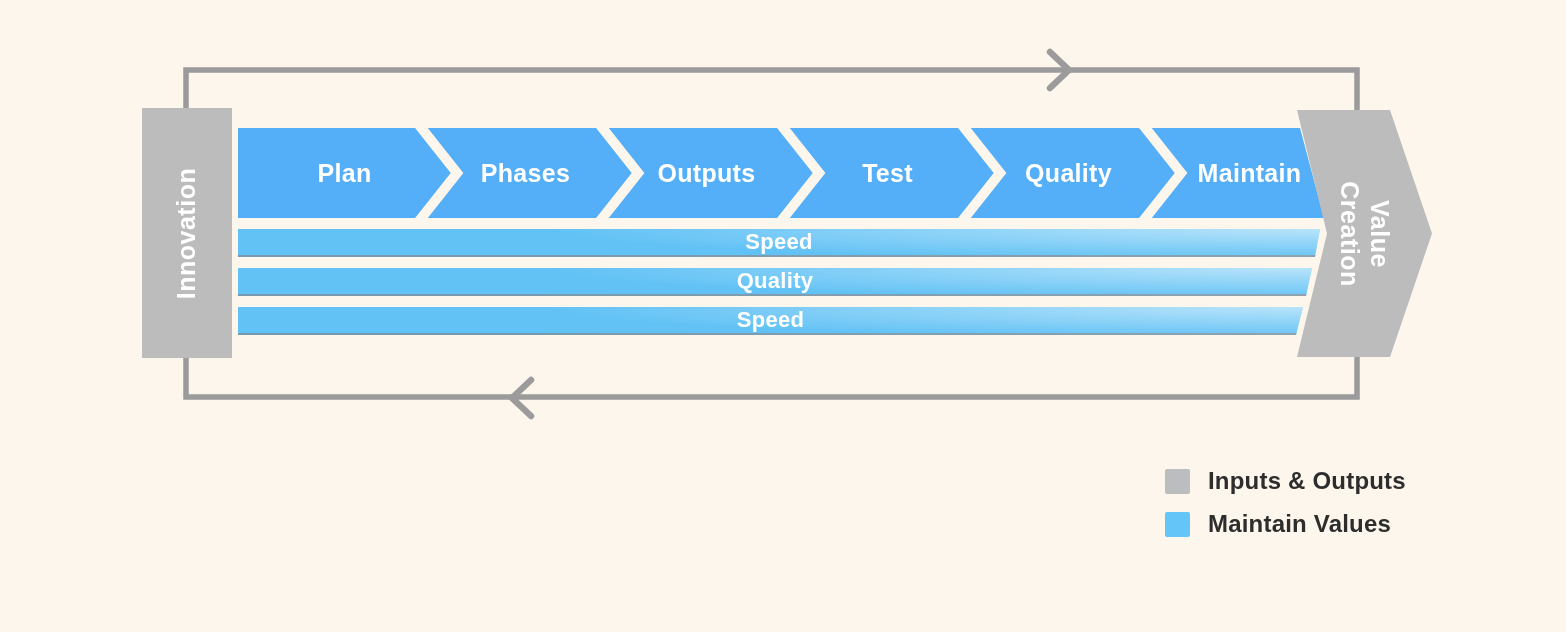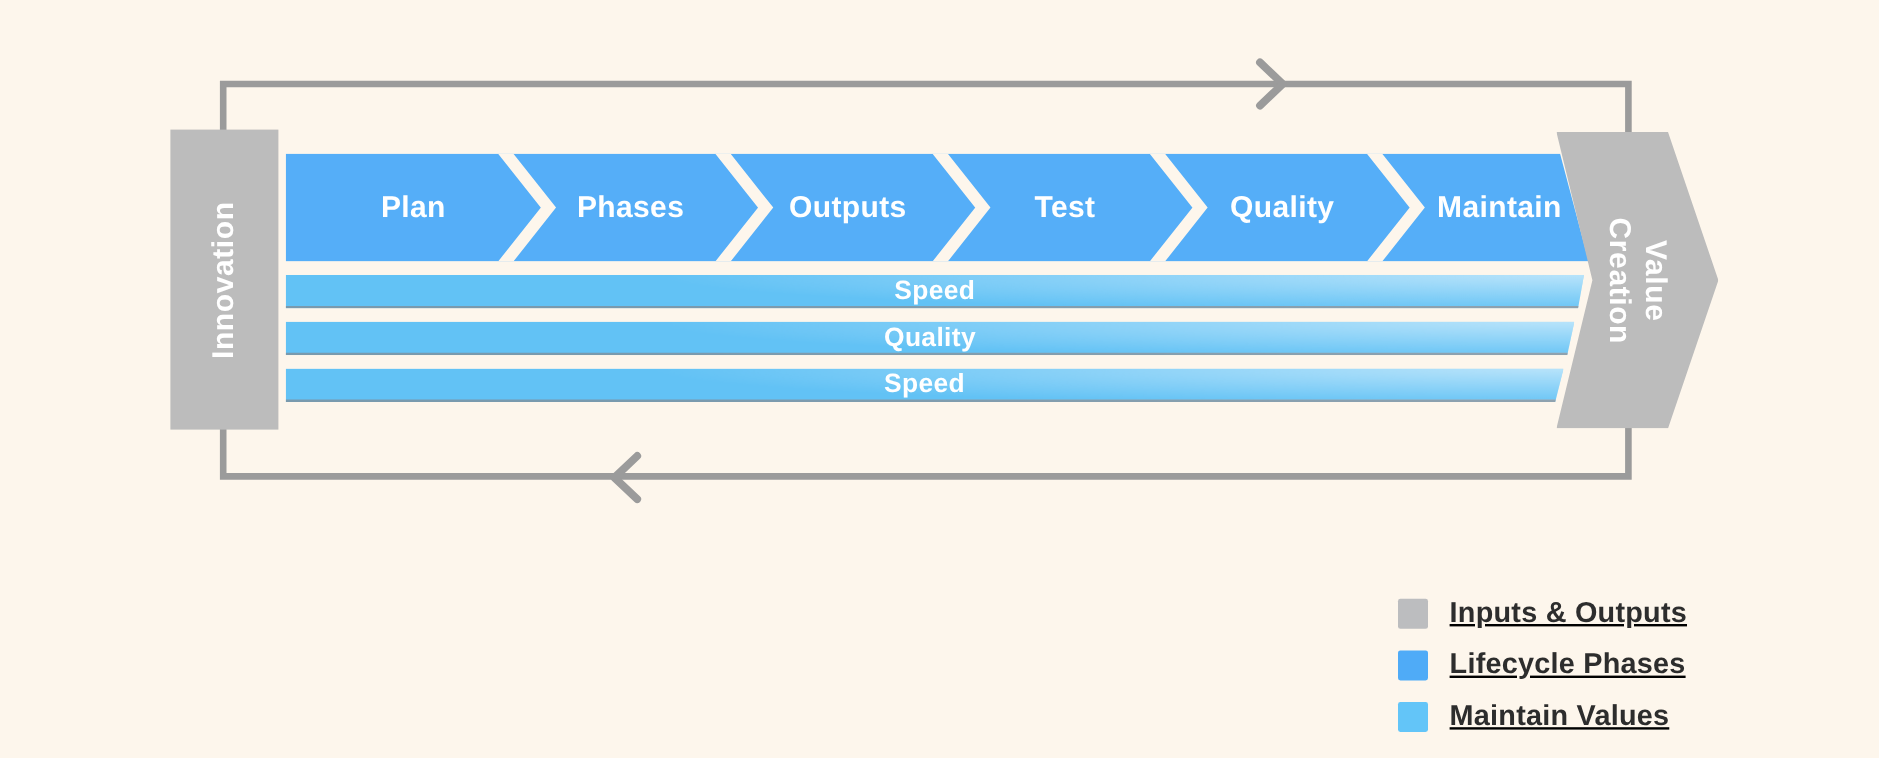--- a/index.html
+++ b/index.html
@@ -78,21 +78,21 @@
     z-index:2;
   }
   .vtext-down{
     transform:rotate(90deg);
     color:#fff;font-size:25px;font-weight:700;letter-spacing:.5px;
     line-height:30px;text-align:center;white-space:nowrap;
   }
   .vtext-down span{display:block;}
 
   
-  .legend{position:absolute;left:1165px;top:497px;z-index:2;text-decoration:underline;}
+  .legend{position:absolute;left:1165px;top:467px;z-index:2;}
   .legend-row{display:flex;align-items:center;margin-bottom:15px;}
   .legend-swatch{width:25px;height:25px;border-radius:2px;flex:0 0 auto;}
   .legend-label{
     margin-left:18px;
     color:var(--legend-text);font-size:24px;font-weight:700;letter-spacing:.2px;
     white-space:nowrap;
   }
 </style>
 </head>
 <body>
@@ -153,22 +153,18 @@
       <span>Creation</span>
     </div>
   </div>
 
   <div class="legend">
     <div class="legend-row">
       <div class="legend-swatch" style="background-color: rgb(188, 189, 191);"></div>
       <div class="legend-label">Inputs &amp; Outputs</div>
     </div>
     <div class="legend-row">
-      <div class="legend-swatch" style="background-color: rgb(79, 171, 247);"></div>
-      <div class="legend-label">Lifecycle Phases</div>
-    </div>
-    <div class="legend-row">
       <div class="legend-swatch" style="background-color: rgb(99, 197, 248);"></div>
       <div class="legend-label">Maintain Values</div>
     </div>
   </div>
 
 </div>
 
 </body></html>

